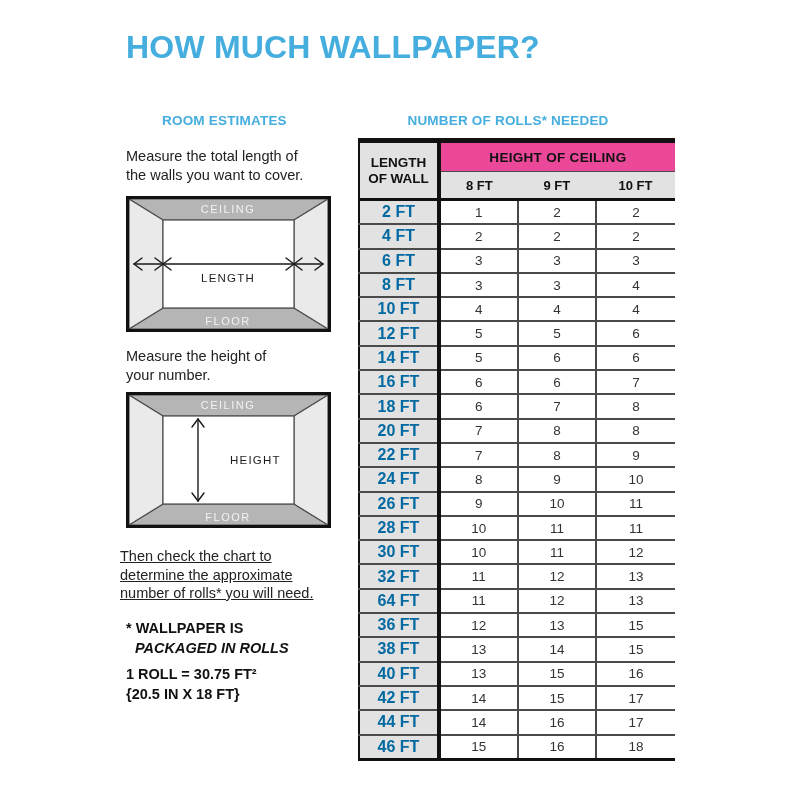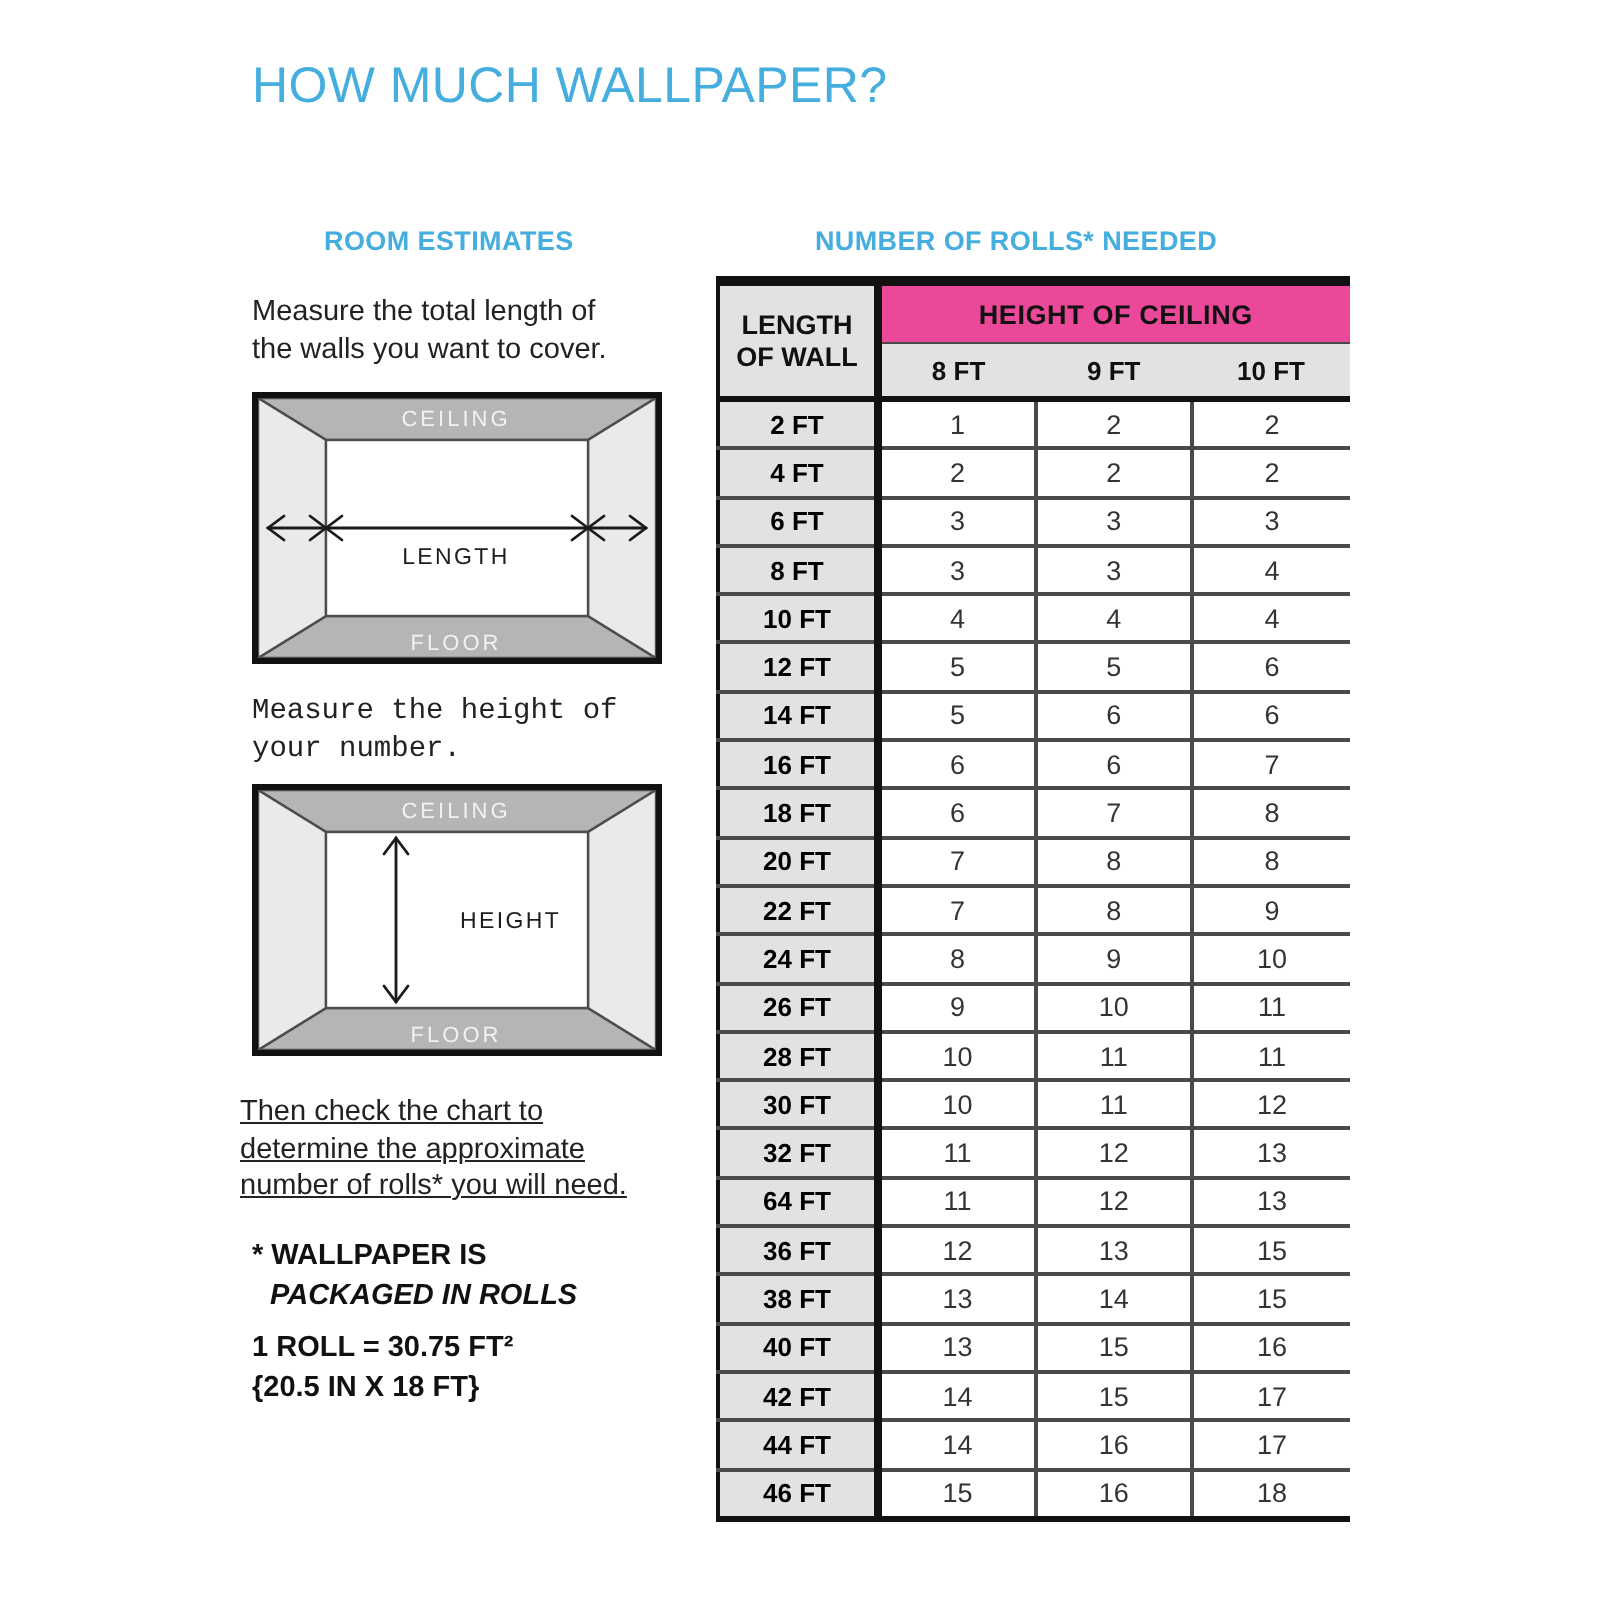--- a/index.html
+++ b/index.html
@@ -3,21 +3,21 @@
 <meta charset="utf-8">
 <style>
   html,body { margin:0; padding:0; background:#ffffff; }
   .page {
     position:relative; width:800px; height:800px; background:#ffffff;
     font-family:"Liberation Sans", sans-serif; color:#1f1f1f; overflow:hidden;
   }
   .abs { position:absolute; }
 
   .main-title {
-    left:126px; top:29px; font-size:25px; font-weight:normal; color:#45AEDF;
+    left:126px; top:29px; font-size:32px; font-weight:bold; color:#45AEDF;
     letter-spacing:0.2px;
   }
   .section-heading {
     font-size:13.5px; font-weight:bold; color:#45AEDF; letter-spacing:0.2px;
   }
   .body-text { font-size:14.5px; line-height:18.5px; color:#222; }
   .bold-note { font-size:14.5px; line-height:19.5px; font-weight:bold; color:#111; }
   .bold-note .indent { padding-left:9px;font-style:italic; }
   .note-line { display:block; }
 
@@ -35,21 +35,21 @@
   }
   th.group-hdr {
     background:#ec4899; font-size:13.5px; font-weight:bold; color:#111;
     height:28px; border-bottom:1.5px solid #4a4a4a; letter-spacing:0.3px;
   }
   th.sub-hdr {
     background:#e2e2e2; font-size:13px; font-weight:bold; color:#111;
     height:26px; border-bottom:3.5px solid #111;
   }
   td.col-length {
-    background:#e2e2e2; font-size:13px; font-weight:bold; color:#000000;
+    background:#e2e2e2; font-size:16px; font-weight:bold; color:#0369a1;
     height:22.3px; border-right:4px solid #111; border-bottom:2px solid #4a4a4a;margin-top:10px;
   }
   td.col-val {
     background:#ffffff; font-size:13.5px; color:#333;
     border-bottom:2px solid #4a4a4a;
   }
   td.col-val + td.col-val { border-left:2px solid #4a4a4a; }
 
   
   .diagram { width:205px; height:136px; }
@@ -86,21 +86,21 @@
       <polyline points="16,62 8,68 16,74" fill="none"></polyline>
       <polyline points="189,62 197,68 189,74" fill="none"></polyline>
       <line x1="29" y1="62" x2="45" y2="74"></line>
       <line x1="29" y1="74" x2="45" y2="62"></line>
       <line x1="160" y1="62" x2="176" y2="74"></line>
       <line x1="160" y1="74" x2="176" y2="62"></line>
     </g>
     <text x="102" y="86" text-anchor="middle" class="dim-label">LENGTH</text>
   </svg>
 
-  <div class="abs body-text" style="left:126px; top:347px;font-family:Liberation Mono, monospace;">
+  <div class="abs body-text" style="left:126px; top:347px;">
     <span class="note-line">Measure the height of</span>
     <span class="note-line">your number.</span>
   </div>
 
   <svg class="abs diagram" style="left:126px; top:392px;" viewBox="0 0 205 136">
     <polygon points="3,3 202,3 168,24 37,24" fill="#b5b5b5" class="stroke-thin"></polygon>
     <polygon points="3,133 202,133 168,112 37,112" fill="#b5b5b5" class="stroke-thin"></polygon>
     <polygon points="3,3 37,24 37,112 3,133" fill="#eaeaea" class="stroke-thin"></polygon>
     <polygon points="202,3 168,24 168,112 202,133" fill="#eaeaea" class="stroke-thin"></polygon>
     <rect x="37" y="24" width="131" height="88" fill="#ffffff" class="stroke-thin"></rect>

